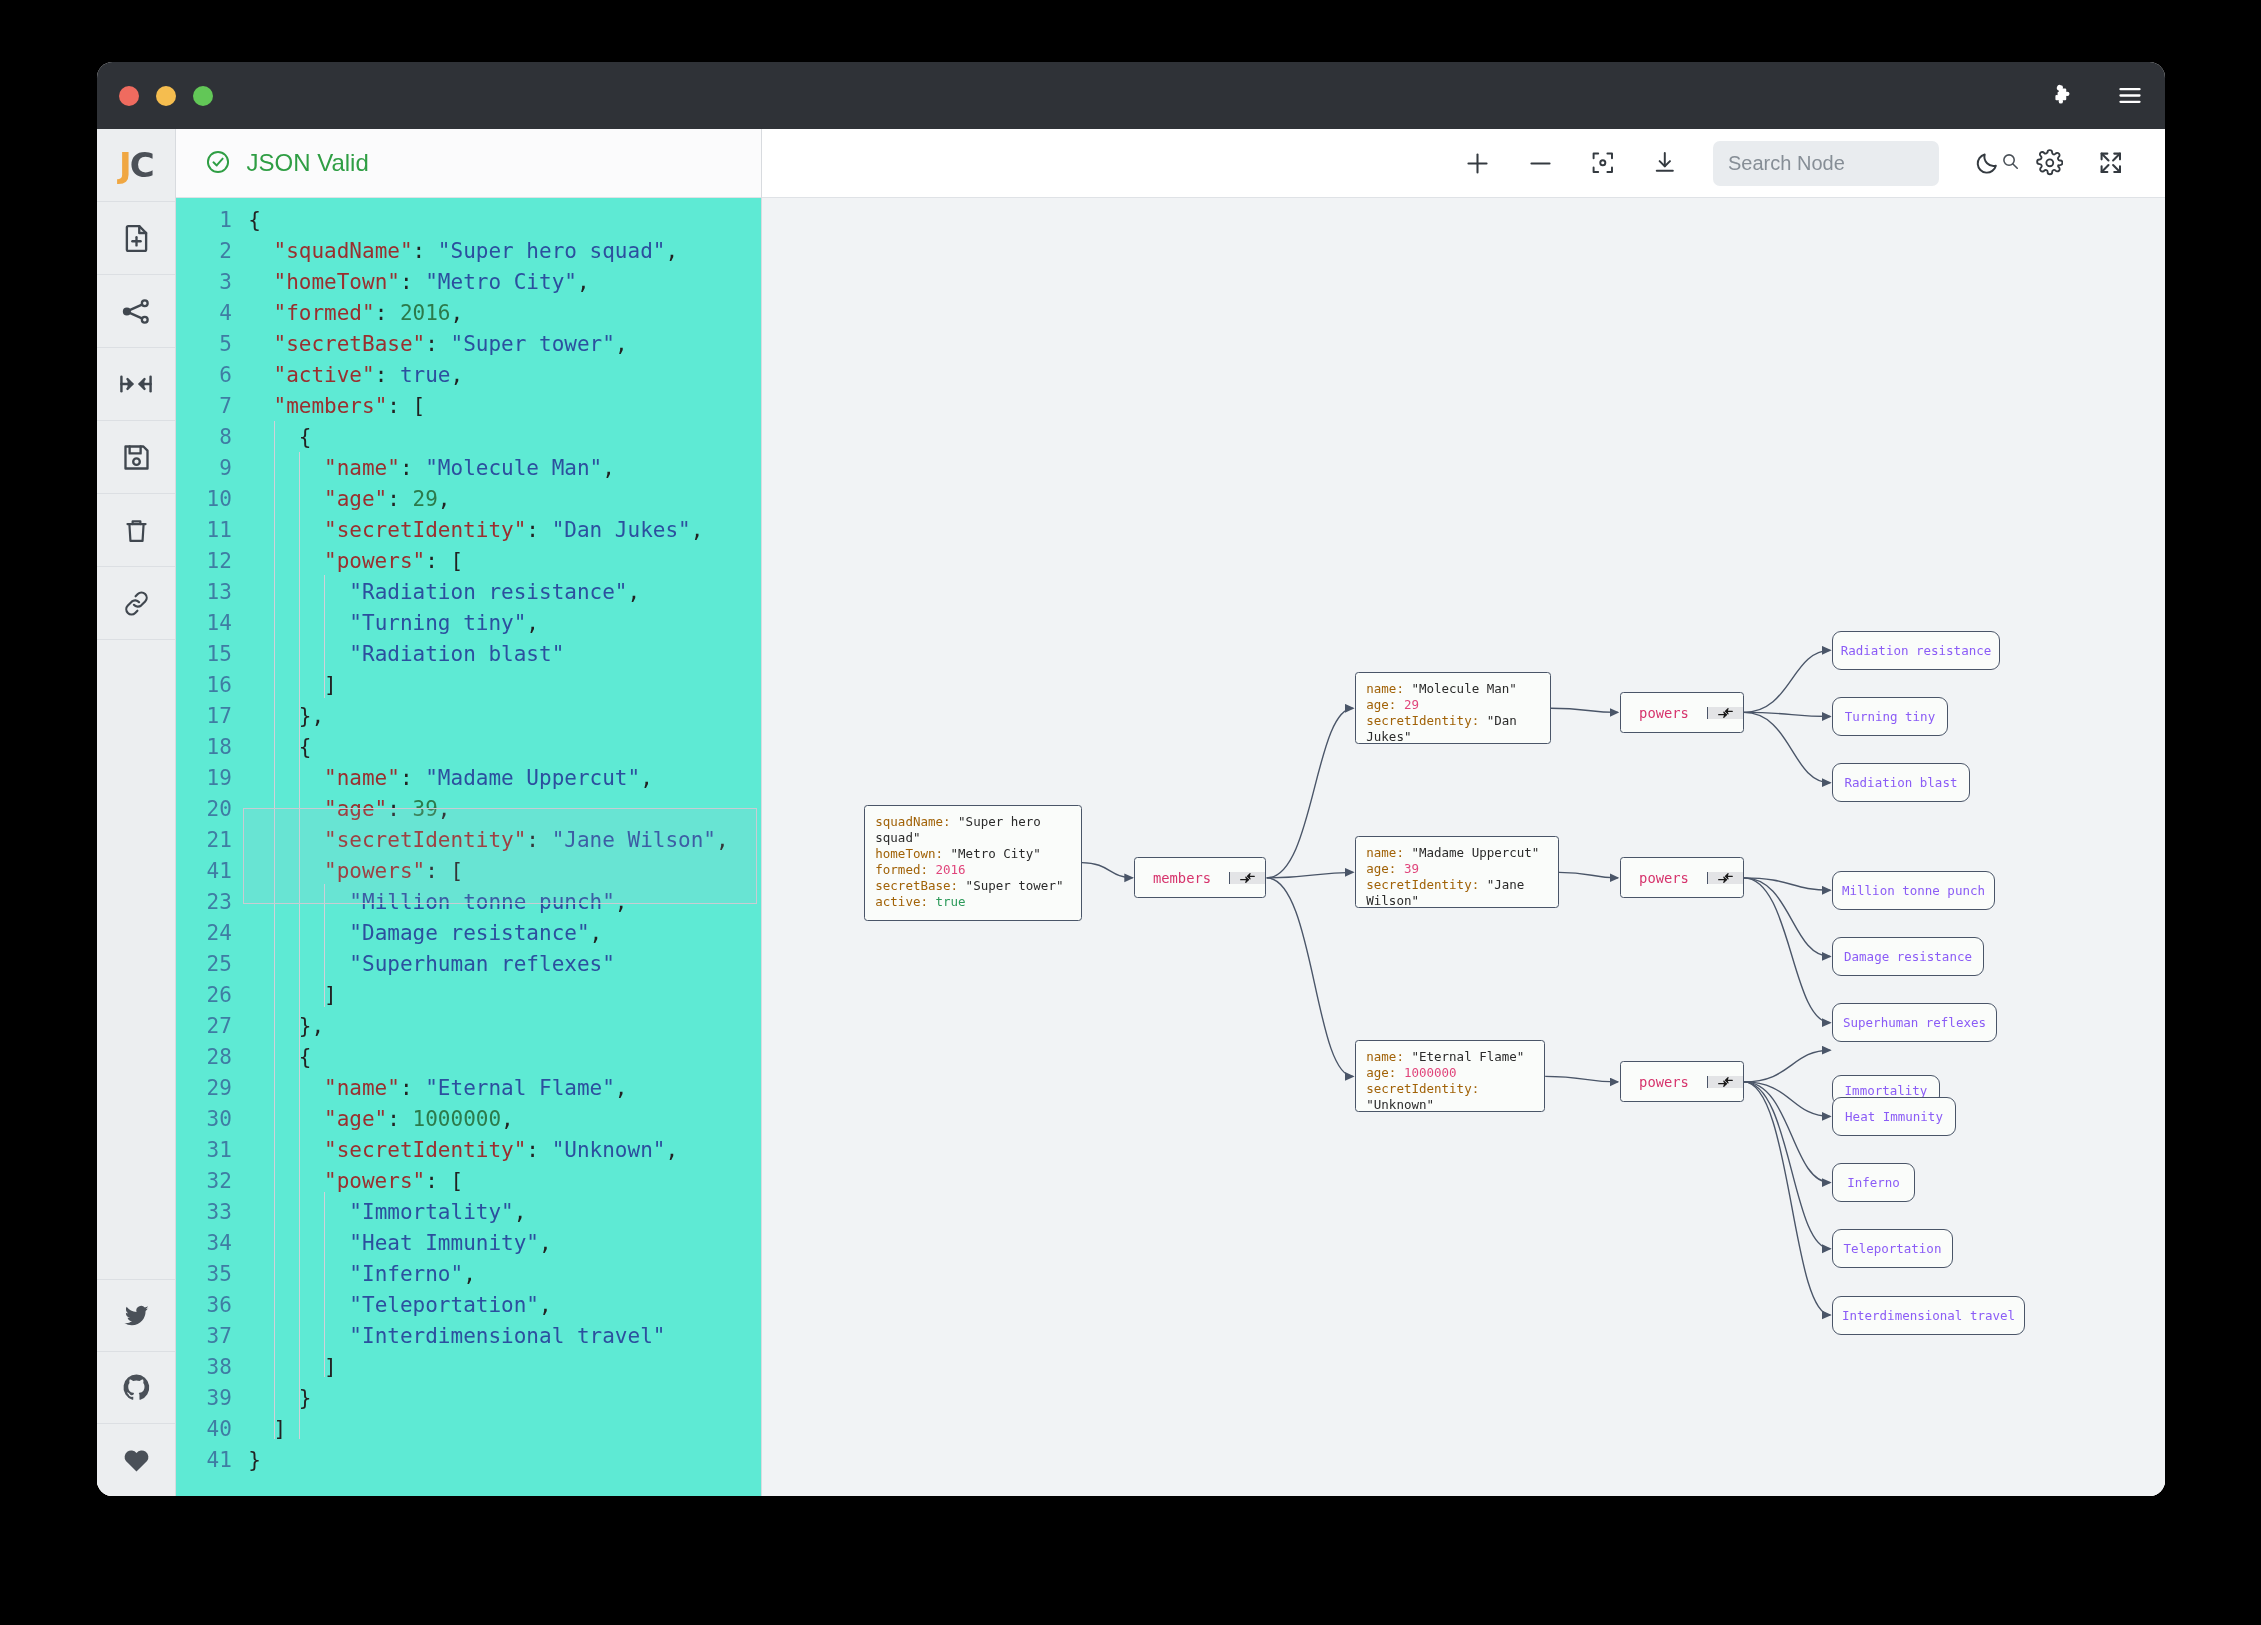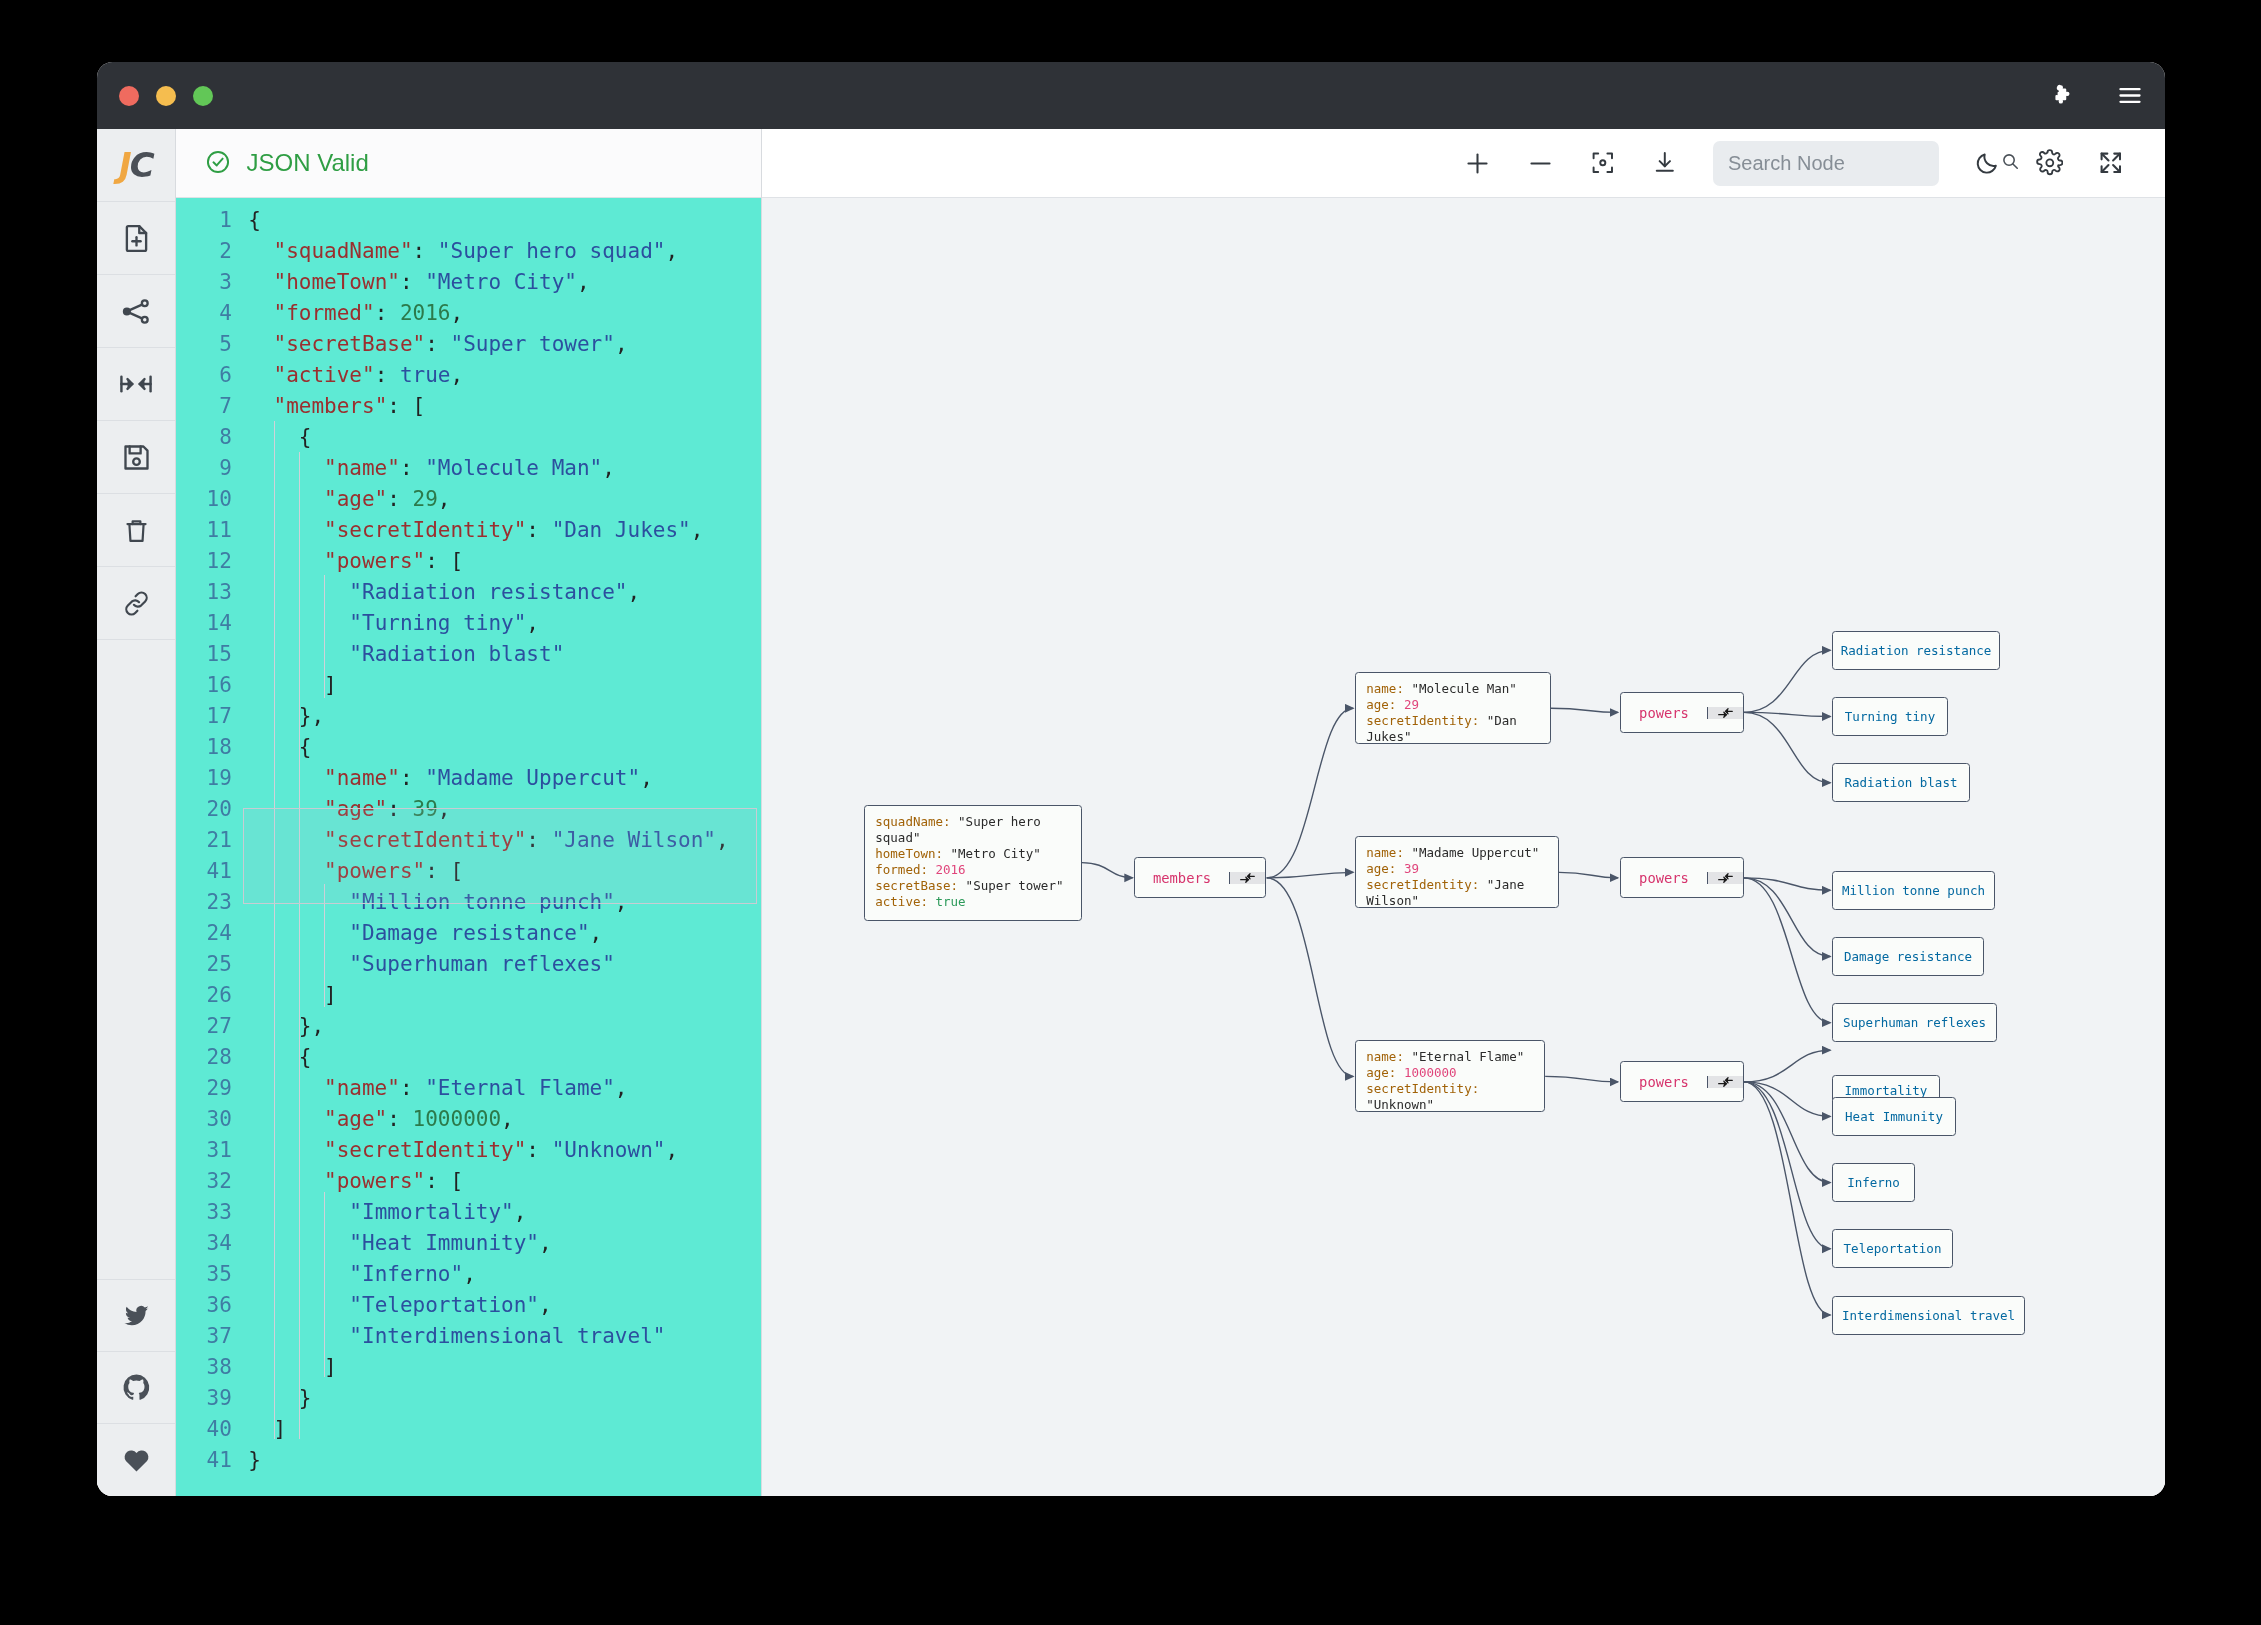--- a/index.html
+++ b/index.html
@@ -52,21 +52,21 @@
     display: flex; flex-direction: column; align-items: stretch;
   }
   .rail-item {
     height: 73px; display: flex; align-items: center; justify-content: center;
     border-bottom: 0.9px solid #dcdfe3;
   }
   .rail-item.logo { border-bottom: 0.9px solid #dcdfe3; }
   .rail-spacer { flex: 1; }
   .rail-item.social { border-bottom: 0.9px solid #dcdfe3; border-top: 0.9px solid #dcdfe3; margin-top:-0.9px; }
   .rail-item.last { border-bottom: none; }
-  .jc-logo { font-size: 34px; font-weight: 700; letter-spacing: -1.7px; font-family: "DejaVu Sans", sans-serif; font-style: italic; }
+  .jc-logo { font-size: 34px; font-weight: 700; letter-spacing: -1.7px; font-family: "DejaVu Sans", sans-serif; }
   .jc-j { color: #f0a742; }
   .jc-c { color: #4b5057; }
   
   .editor-col {
     width: 586px; flex: 0 0 586px;
     display: flex; flex-direction: column;
     border-right: 0.9px solid #d8dbdf;
     background: #5eead4;
     min-height: 0;
   }
@@ -144,21 +144,21 @@
   .node.obj {
     padding: 7.8px 10.3px;
     font-size: 12.5px; line-height: 16px;
   }
   .node.obj .nk { color: #a16207; }
   .node.obj .nv-s { color: #2b2b2b; }
   .node.obj .nv-n { color: #e0457b; }
   .node.obj .nv-b { color: #2c9a5a; }
   .node.leaf {
     display: flex; align-items: center; justify-content: center;
-    font-size: 12.5px; color: #0369a1;
+    font-size: 12.5px; color: #8b5cf6; border-radius: 9px;
   }
   .node.parent {
     display: flex; align-items: center; overflow: hidden;
     border-radius: 3.4px;
   }
   .node.parent .pl {
     flex: 1; display: flex; align-items: center; justify-content: center;
     color: #d6336c; font-size: 13.8px;
   }
   .node.parent .pr {

